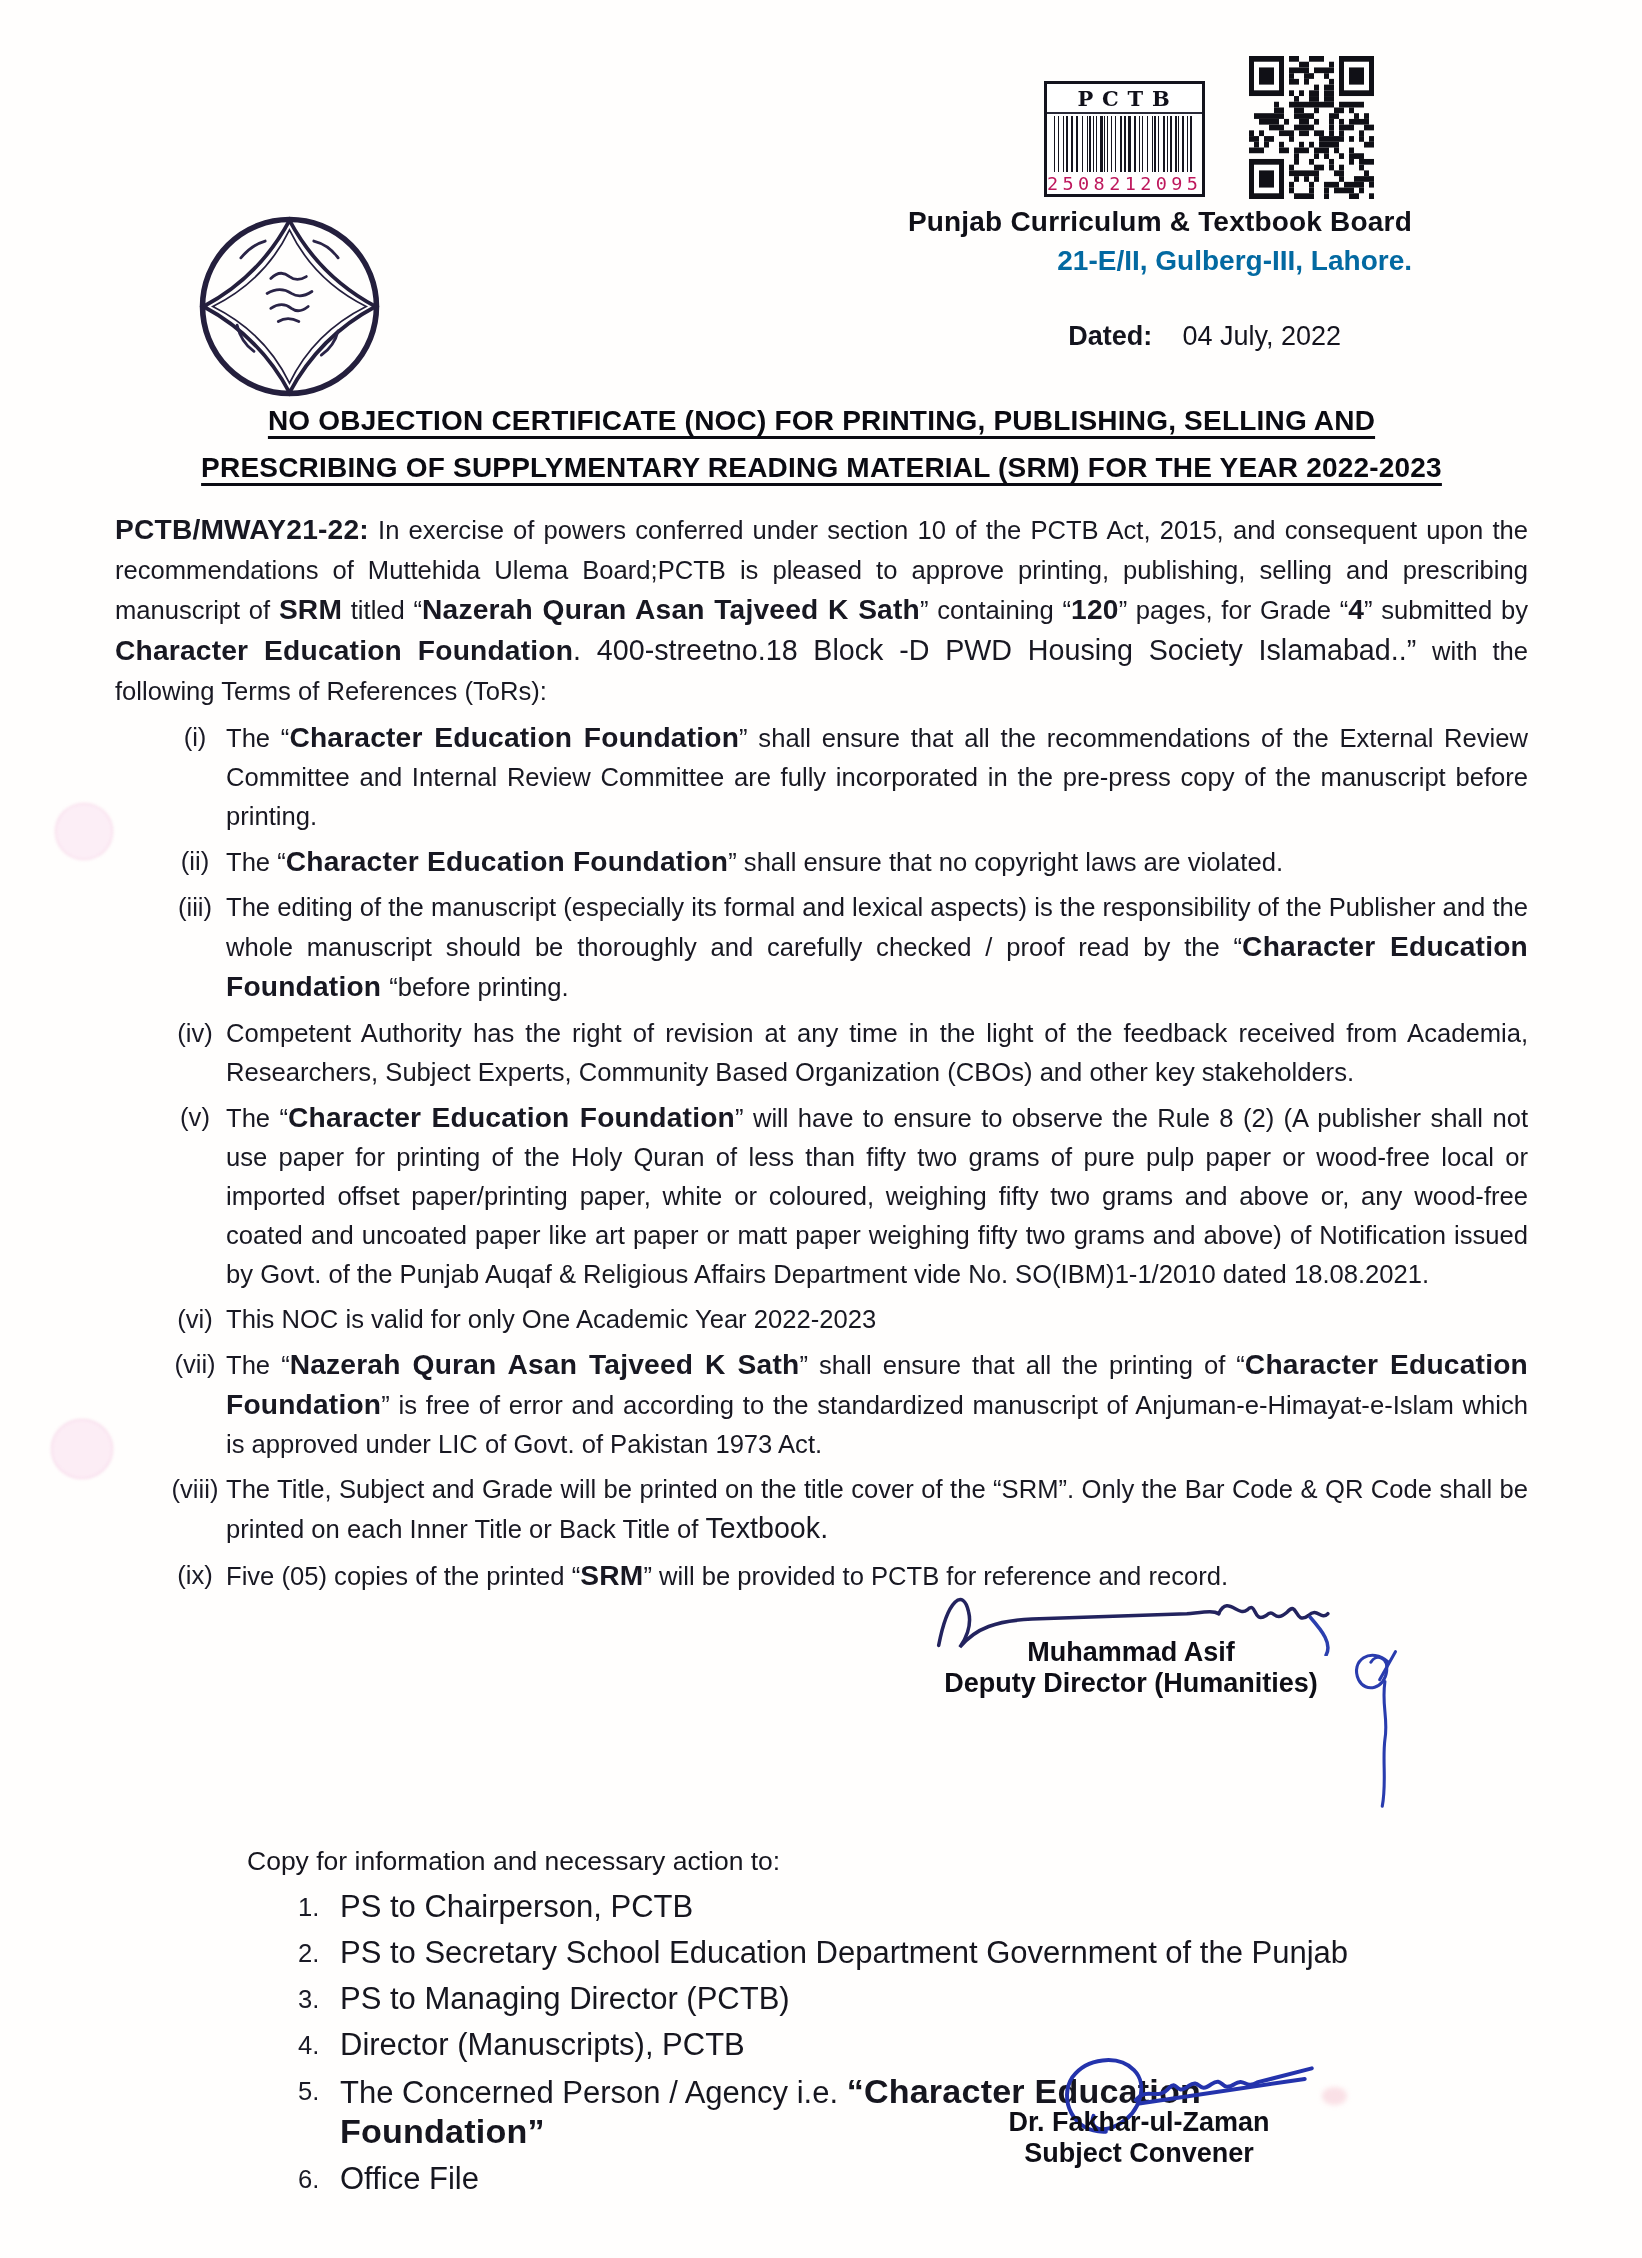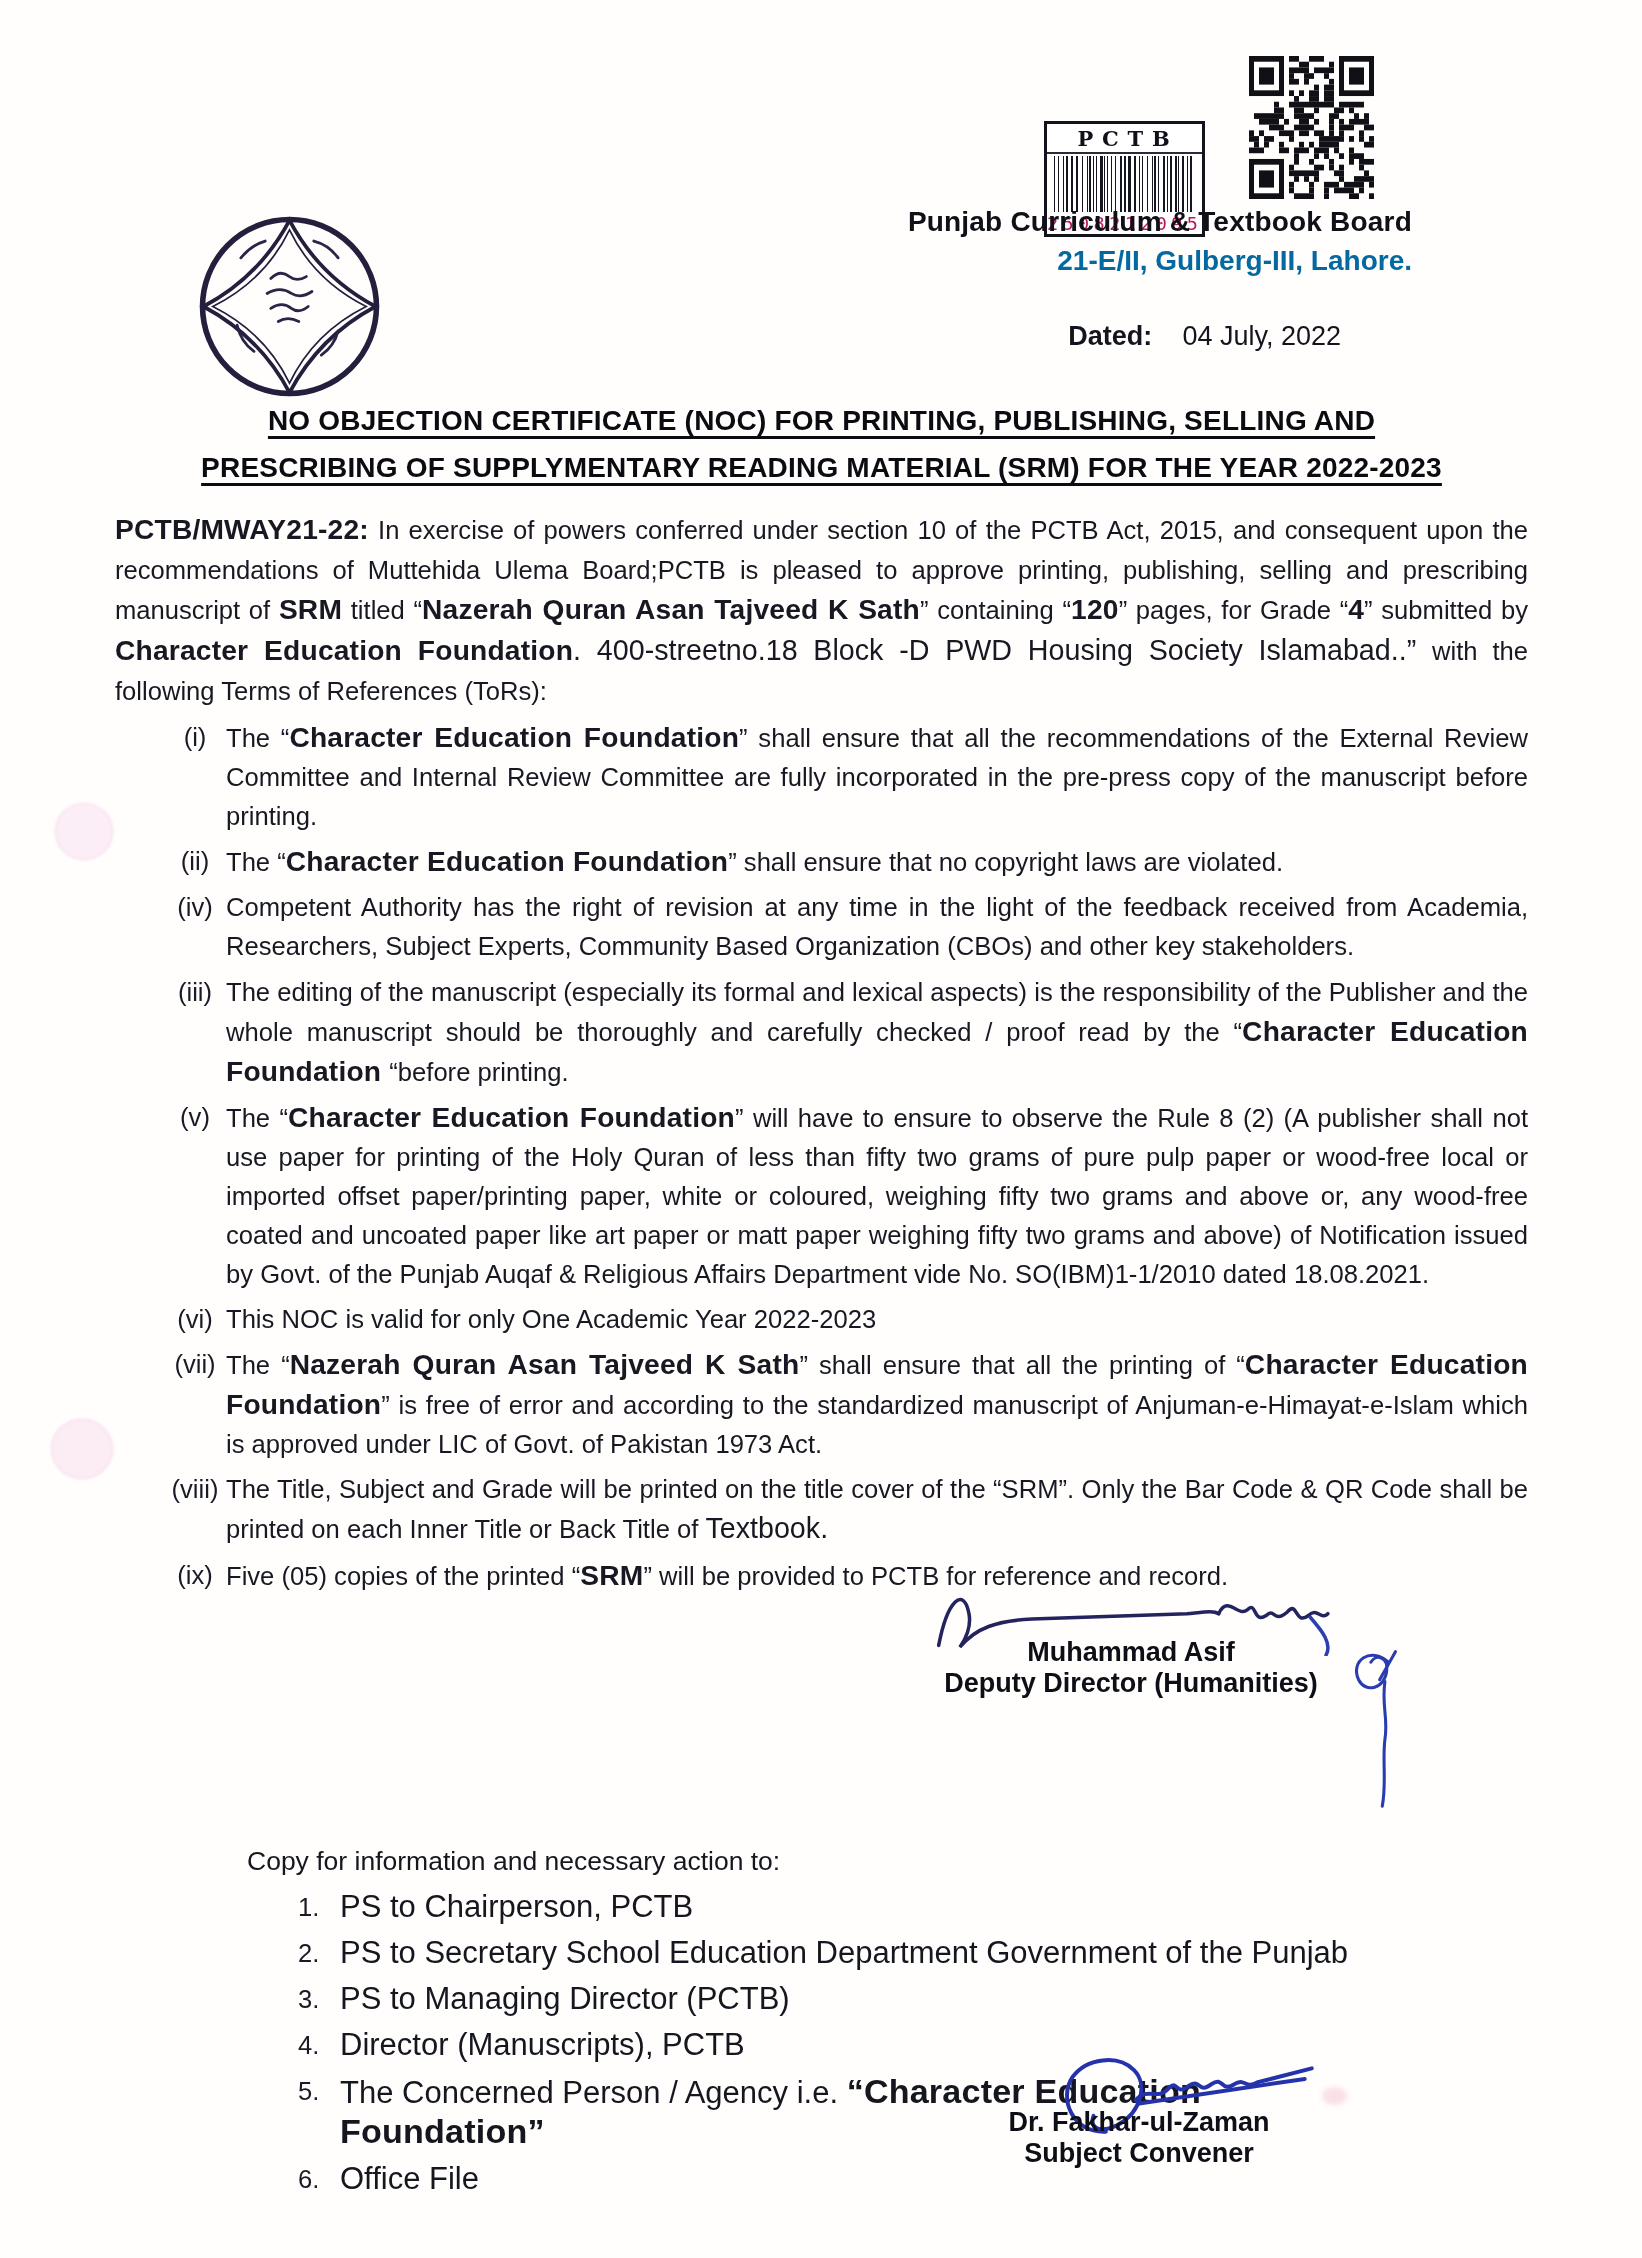--- a/index.html
+++ b/index.html
@@ -7,21 +7,21 @@
     position:relative; width:1643px; height:2258px; margin:0 auto;
     background:#fffefd; overflow:hidden;
     font-family:"Liberation Sans",sans-serif; color:#1a1a26;
   }
   .b{font-weight:700; font-size:1.1em; letter-spacing:0.2px;}
   .lg{font-size:1.12em;}
 
   
   .barcode-box{
     position:absolute; left:1044px; top:81px; width:161px; height:116px;
-    border:3.5px solid #13131d; background:#fff; box-sizing:border-box;margin-top:40px;
+    border:3.5px solid #13131d; background:#fff; box-sizing:border-box;
   }
   .bc-label{
     text-align:center; font-family:"DejaVu Serif",serif; font-weight:700;
     font-size:21px; letter-spacing:8.8px; padding:1.8px 0 0.9px 7px;
     border-bottom:2.6px solid #2a2a38; color:#10101a;
   }
   .bc-bars{height:56px; margin:2.6px 7px 0 7px; display:flex; align-items:stretch; overflow:hidden;}
   .bc-bars div{background:#15151f; height:100%;}
   .bc-num{
     text-align:center; font-family:"DejaVu Sans Mono",monospace;
@@ -383,26 +383,26 @@
     <div class="tor-list">
         <div class="tor-row">
           <div class="tor-num">(i)</div>
           <div class="tor-text"><span>The “</span><span class="b">Character Education Foundation</span><span>” shall ensure that all the recommendations of the External Review Committee and Internal Review Committee are fully incorporated in the pre-press copy of the manuscript before printing.</span></div>
         </div>
         <div class="tor-row">
           <div class="tor-num">(ii)</div>
           <div class="tor-text"><span>The “</span><span class="b">Character Education Foundation</span><span>” shall ensure that no copyright laws are violated.</span></div>
         </div>
         <div class="tor-row">
+          <div class="tor-num">(iii)</div>
+          <div class="tor-text"><span>The editing of the manuscript (especially its formal and lexical aspects) is the responsibility of the Publisher and the whole manuscript should be thoroughly and carefully checked / proof read by the “</span><span class="b">Character Education Foundation </span><span>“before printing.</span></div>
+        </div>
+        <div class="tor-row">
           <div class="tor-num">(iv)</div>
           <div class="tor-text"><span>Competent Authority has the right of revision at any time in the light of the feedback received from Academia, Researchers, Subject Experts, Community Based Organization (CBOs) and other key stakeholders.</span></div>
-        </div>
-        <div class="tor-row">
-          <div class="tor-num">(iii)</div>
-          <div class="tor-text"><span>The editing of the manuscript (especially its formal and lexical aspects) is the responsibility of the Publisher and the whole manuscript should be thoroughly and carefully checked / proof read by the “</span><span class="b">Character Education Foundation </span><span>“before printing.</span></div>
         </div>
         <div class="tor-row">
           <div class="tor-num">(v)</div>
           <div class="tor-text"><span>The “</span><span class="b">Character Education Foundation</span><span>” will have to ensure to observe the Rule 8 (2) (A publisher shall not use paper for printing of the Holy Quran of less than fifty two grams of pure pulp paper or wood-free local or imported offset paper/printing paper, white or coloured, weighing fifty two grams and above or, any wood-free coated and uncoated paper like art paper or matt paper weighing fifty two grams and above) of Notification issued by Govt. of the Punjab Auqaf &amp; Religious Affairs Department vide No. SO(IBM)1-1/2010 dated 18.08.2021.</span></div>
         </div>
         <div class="tor-row">
           <div class="tor-num">(vi)</div>
           <div class="tor-text"><span>This NOC is valid for only One Academic Year 2022-2023</span></div>
         </div>
         <div class="tor-row">

